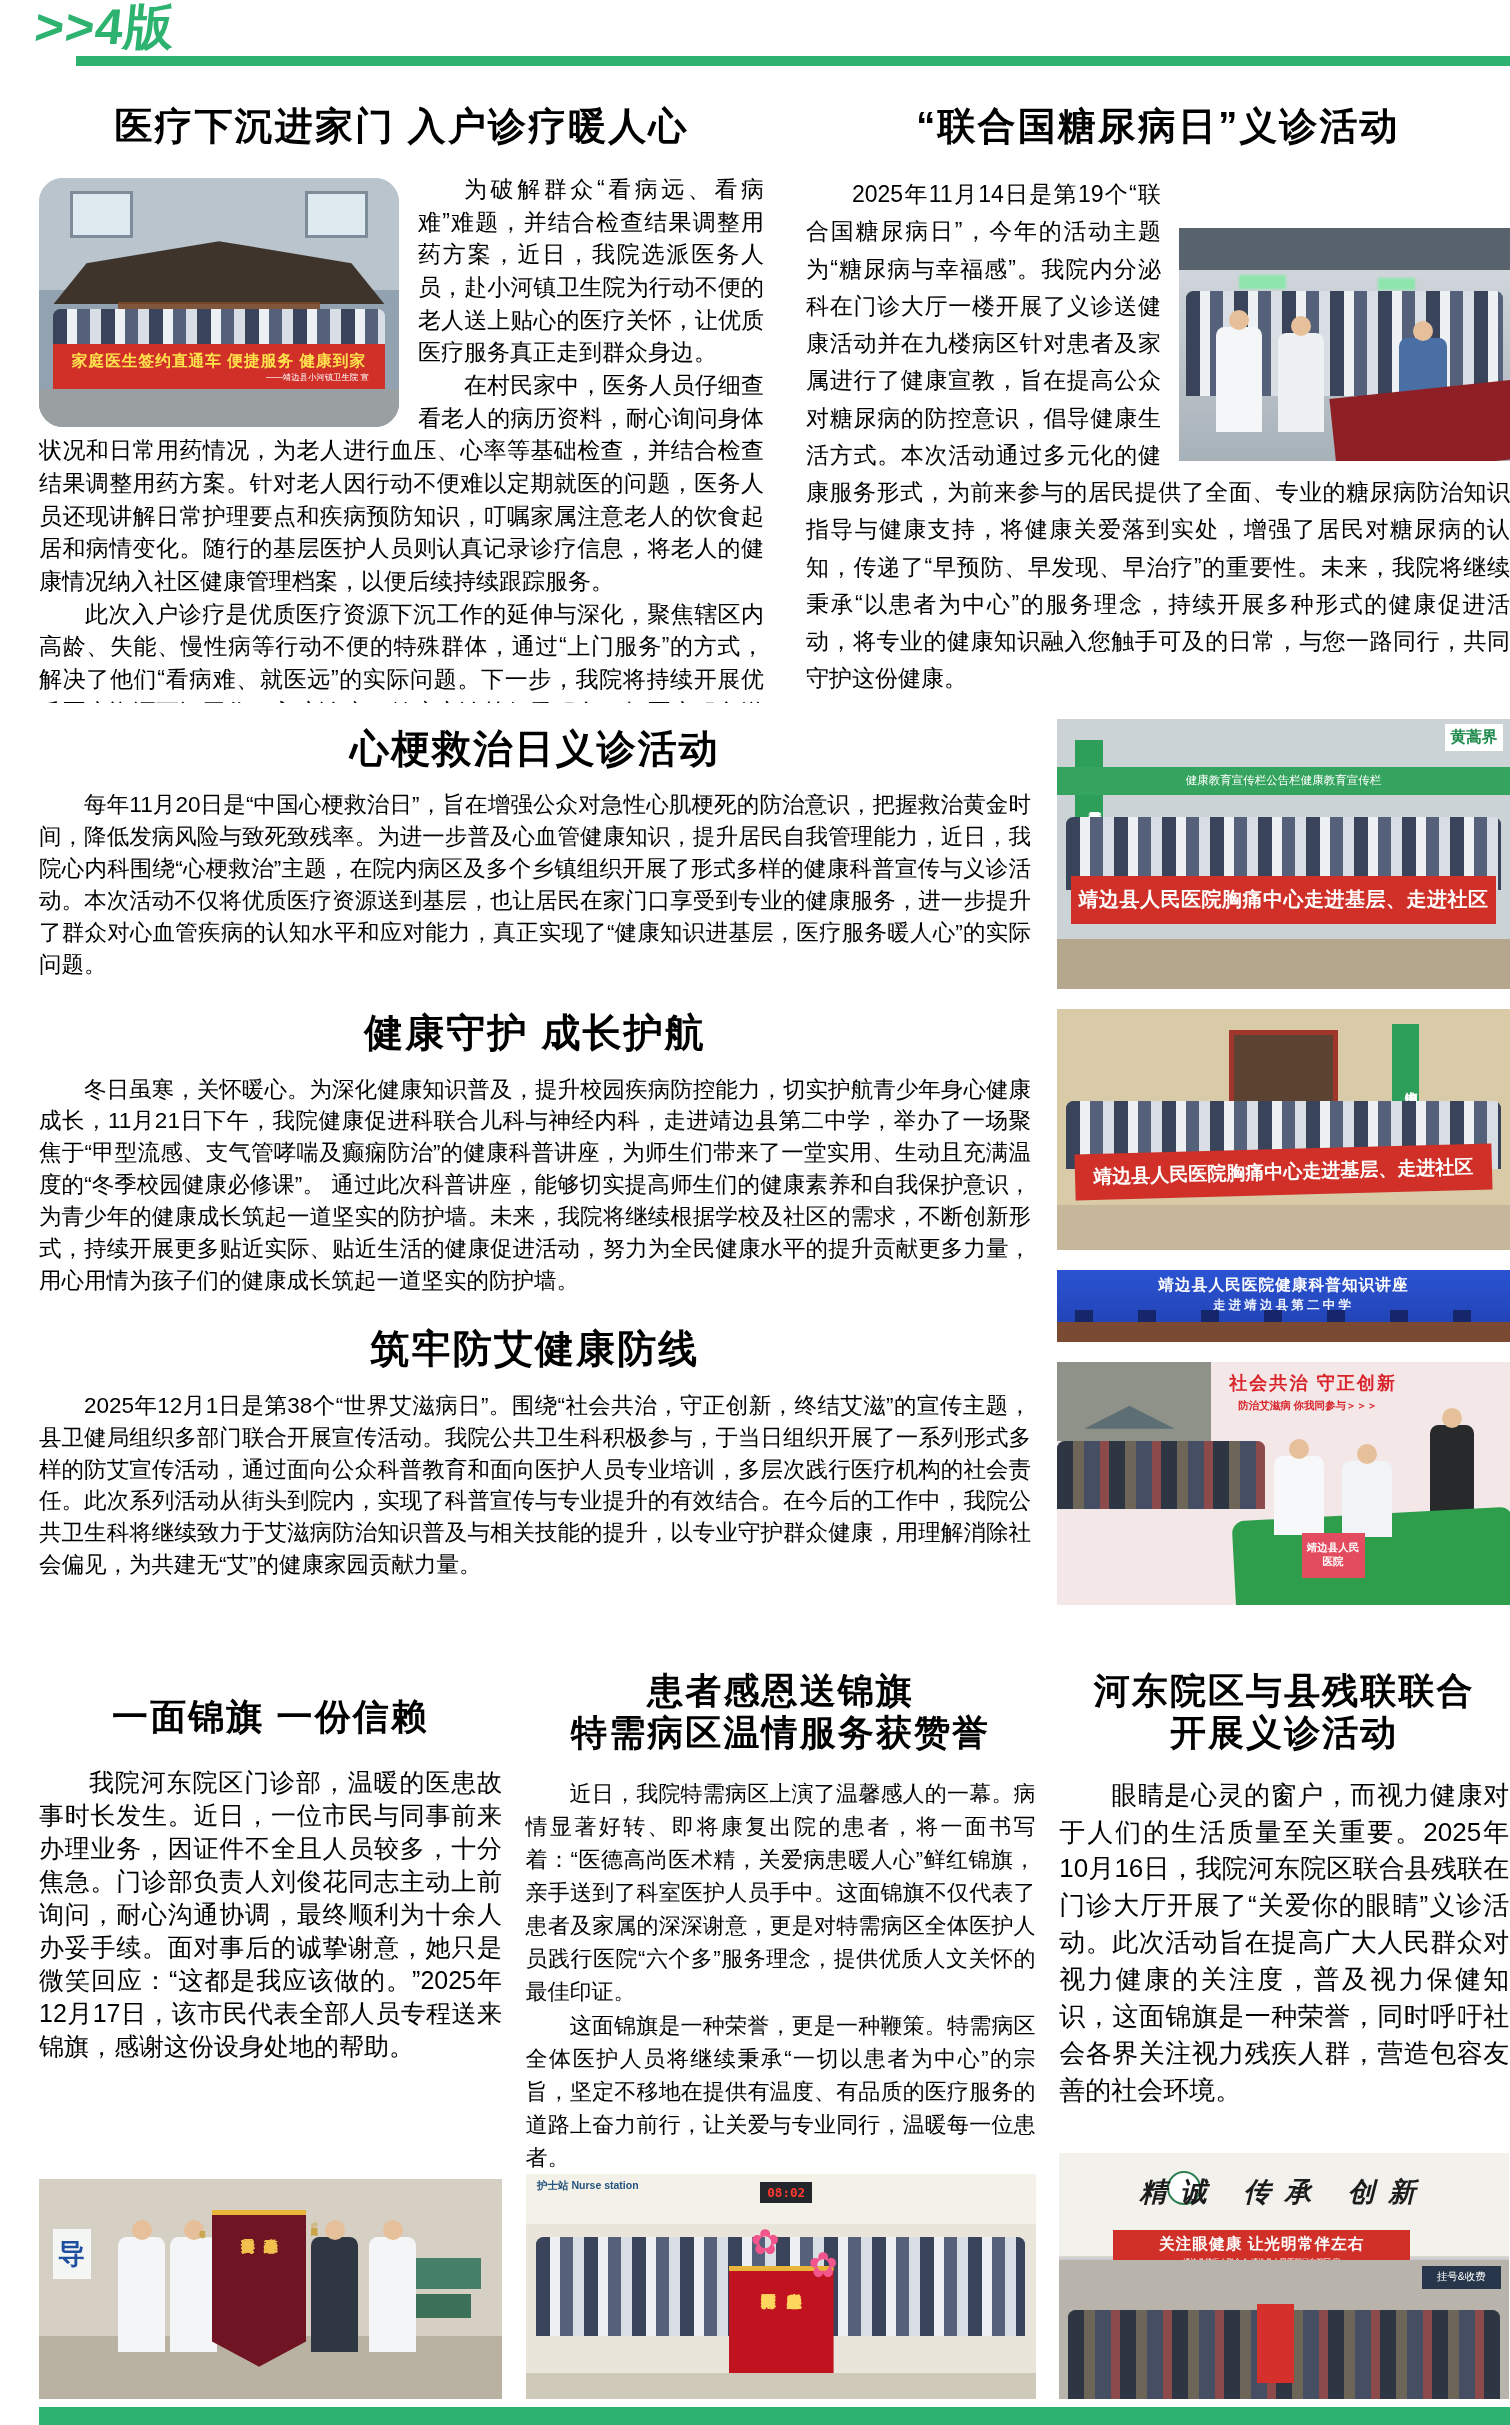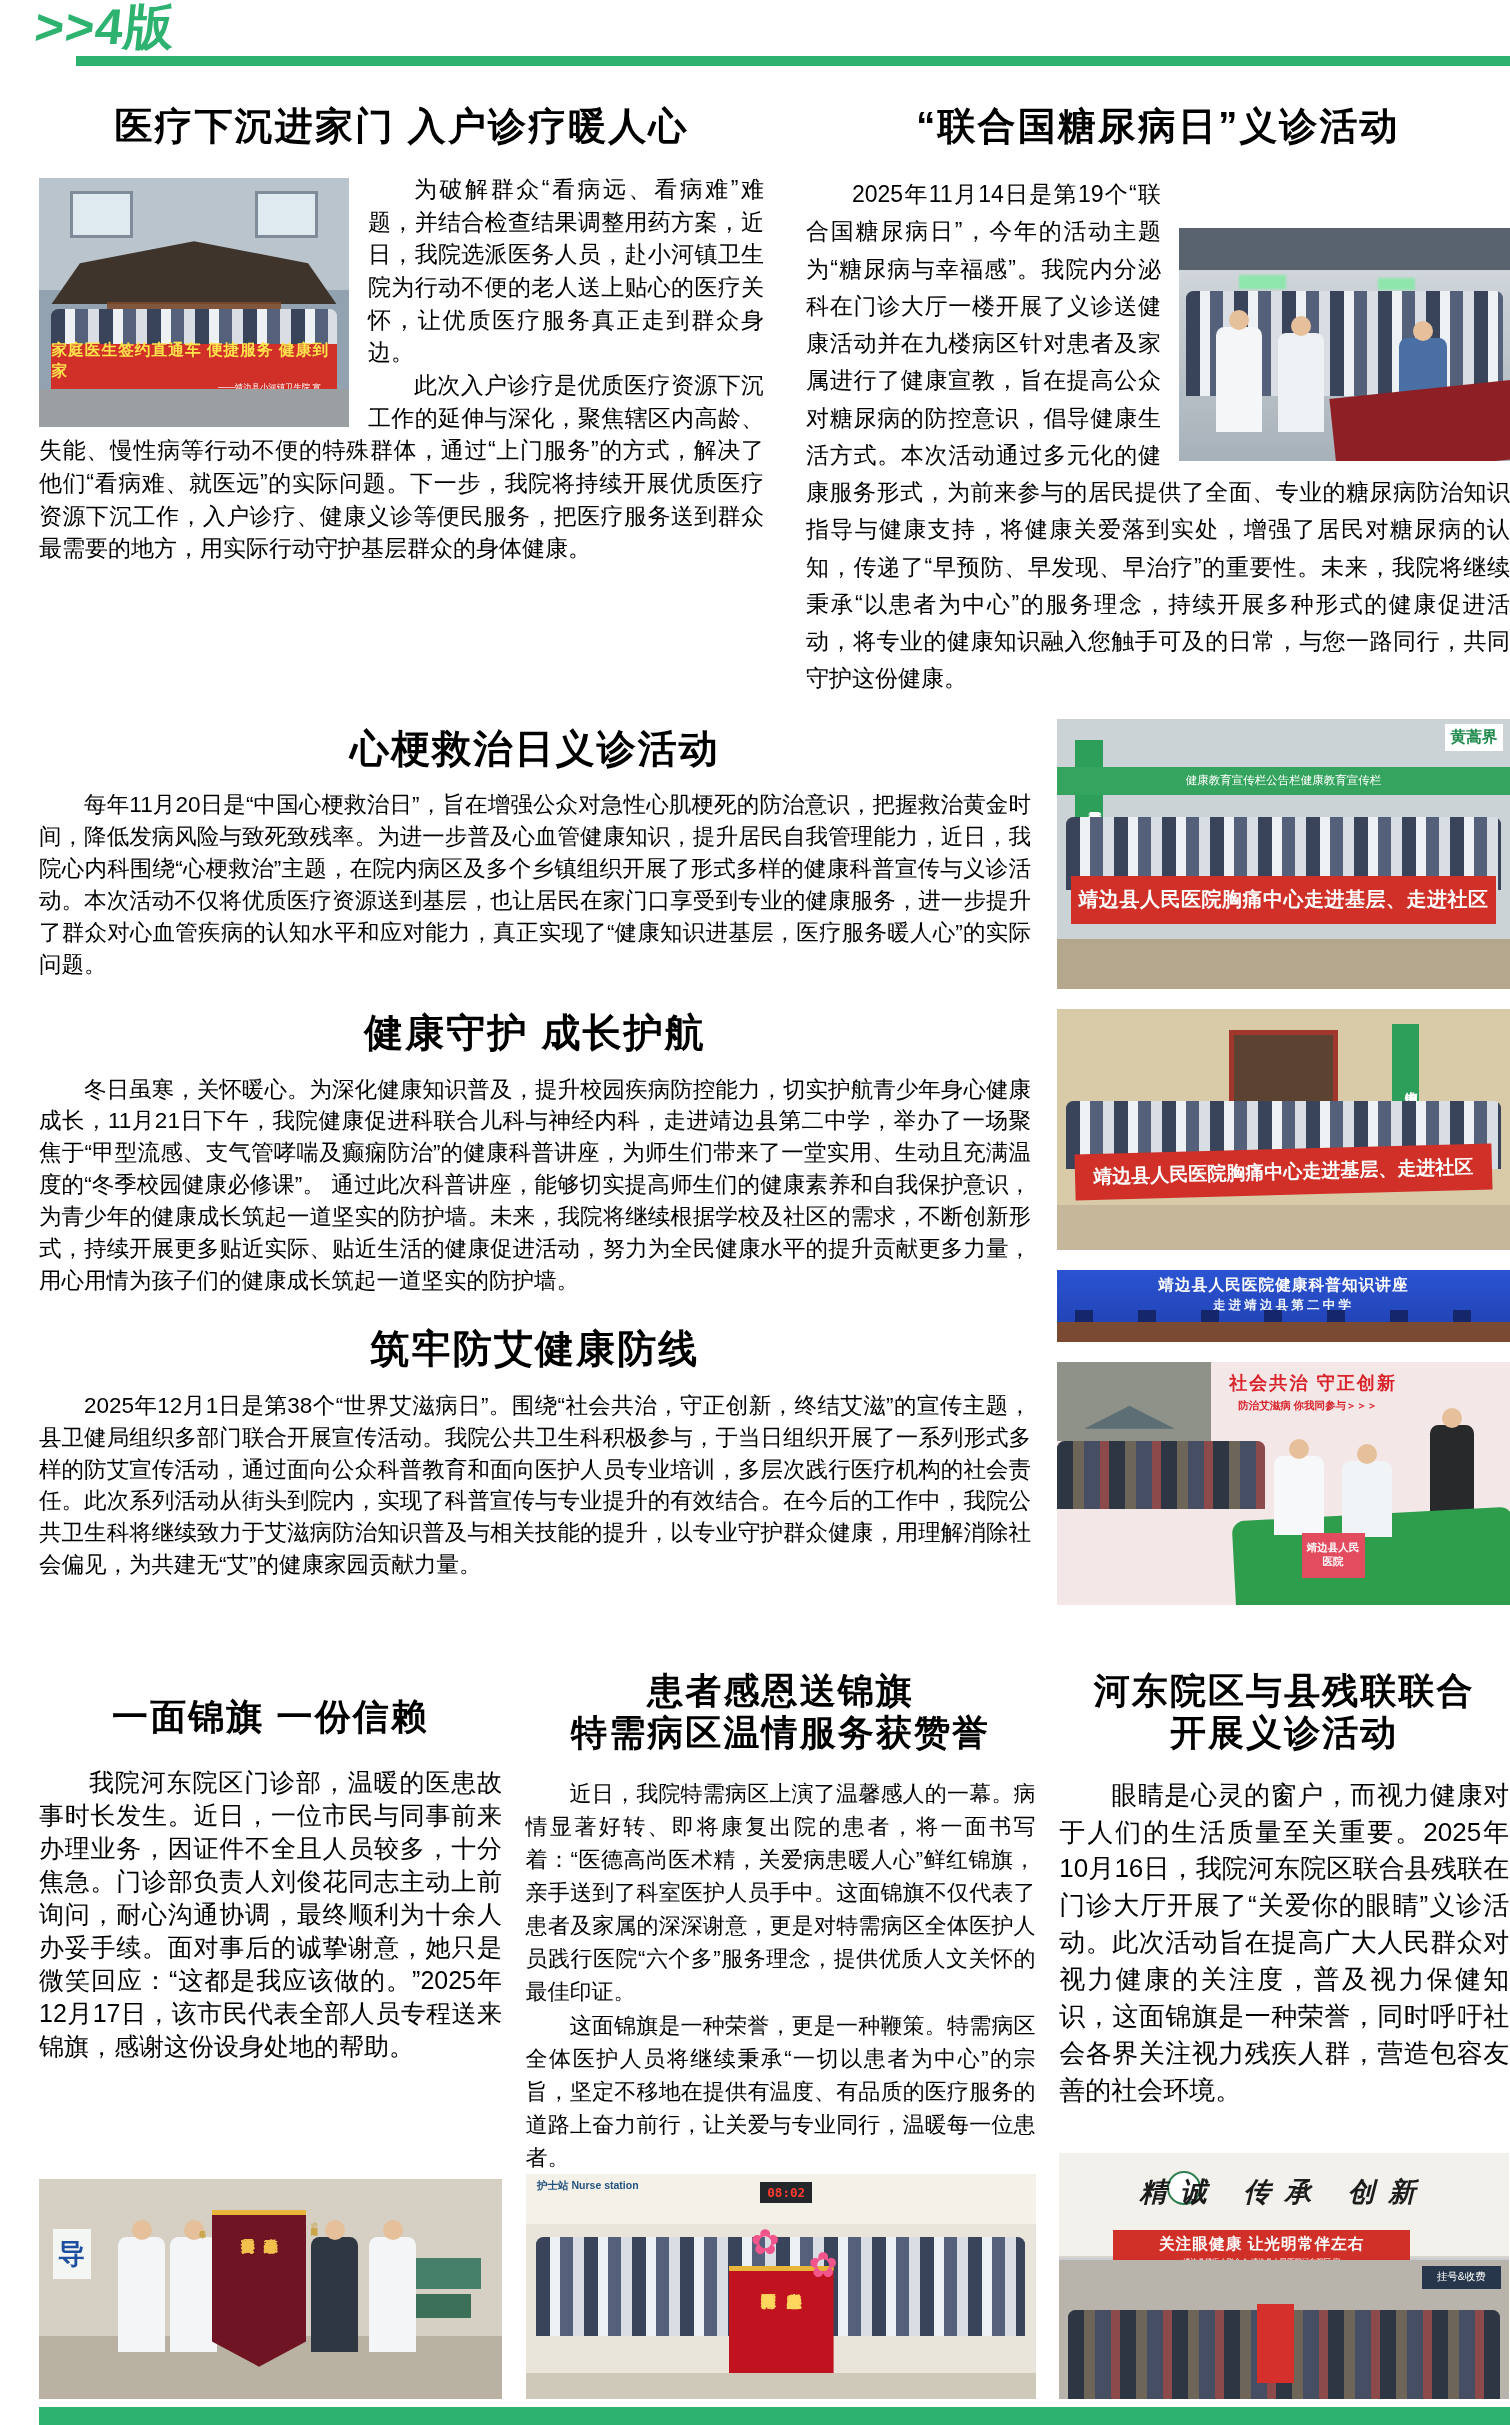--- a/index.html
+++ b/index.html
@@ -20,21 +20,21 @@
   h2,h3{ margin:0; font-weight:900; text-align:center; letter-spacing:2.1px; }
   p{ margin:0; text-align:justify; text-indent:2em; }
   
   .row-top{ display:flex; gap:42px; margin-top:22px; height:602px; overflow:hidden; }
   .colA{ width:725px; }
   .colB{ width:704px; }
   .colA h2{ font-size:38px; margin-bottom:21px; }
   .colB h2{ font-size:38px; margin-bottom:24px; }
   .colA p{ font-size:23px; line-height:1.42; }
   .colB p{ font-size:23px; line-height:1.62; }
-  .photo1{ float:left; width:310px; height:249px; margin:5.2px 19px 6.3px 0; }
+  .photo1{ float:left; width:360px; height:249px; margin:5.2px 19px 6.3px 0;border-radius:24px; }
   .photo2{ float:right; width:331px; height:233px; margin:52px 0 8.4px 18px; }
   
   .row-mid{ display:flex; gap:26px; margin-top:15.7px; height:921px; overflow:hidden; }
   .mid-left{ width:992px; }
   .mid-left h2{ font-size:39px; margin:0 0 13.6px 0; }
   .art-mid{ margin-top:25px; }
   .art-mid:first-child{ margin-top:3px; }
   .mid-left p{ font-size:22.5px; line-height:1.42; }
   .rail{ width:453px; display:flex; flex-direction:column; gap:20px; }
   
@@ -191,20 +191,21 @@
         <div class="abs p1-roof"></div>
         <div class="abs p1-porch"></div>
         <div class="abs p1-crowd crowd"></div>
         <div class="abs p1-banner">
           <div class="main">家庭医生签约直通车 便捷服务 健康到家</div>
           <div class="sub">——靖边县小河镇卫生院 宣</div>
         </div>
         <div class="abs p1-ground"></div>
       </div>
       <p>为破解群众“看病远、看病难”难题，并结合检查结果调整用药方案，近日，我院选派医务人员，赴小河镇卫生院为行动不便的老人送上贴心的医疗关怀，让优质医疗服务真正走到群众身边。</p>
+      <p>在村民家中，医务人员仔细查看老人的病历资料，耐心询问身体状况和日常用药情况，为老人进行血压、心率等基础检查，并结合检查结果调整用药方案。针对老人因行动不便难以定期就医的问题，医务人员还现讲解日常护理要点和疾病预防知识，叮嘱家属注意老人的饮食起居和病情变化。随行的基层医护人员则认真记录诊疗信息，将老人的健康情况纳入社区健康管理档案，以便后续持续跟踪服务。</p>
       <p>此次入户诊疗是优质医疗资源下沉工作的延伸与深化，聚焦辖区内高龄、失能、慢性病等行动不便的特殊群体，通过“上门服务”的方式，解决了他们“看病难、就医远”的实际问题。下一步，我院将持续开展优质医疗资源下沉工作，入户诊疗、健康义诊等便民服务，把医疗服务送到群众最需要的地方，用实际行动守护基层群众的身体健康。</p>
     </article>
 
     <article class="colB">
       <h2>“联合国糖尿病日”义诊活动</h2>
       <div class="ph photo2">
         <div class="abs p2-bg"></div>
         <div class="abs p2-ceil"></div>
         <div class="abs p2-glow1"></div>
         <div class="abs p2-glow2"></div>

